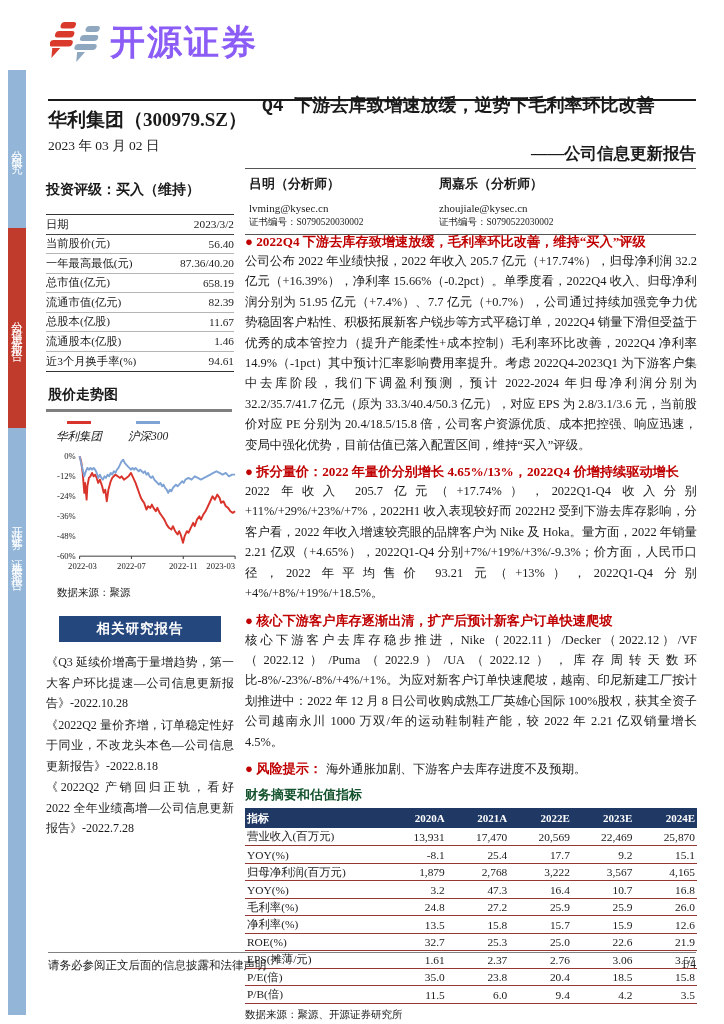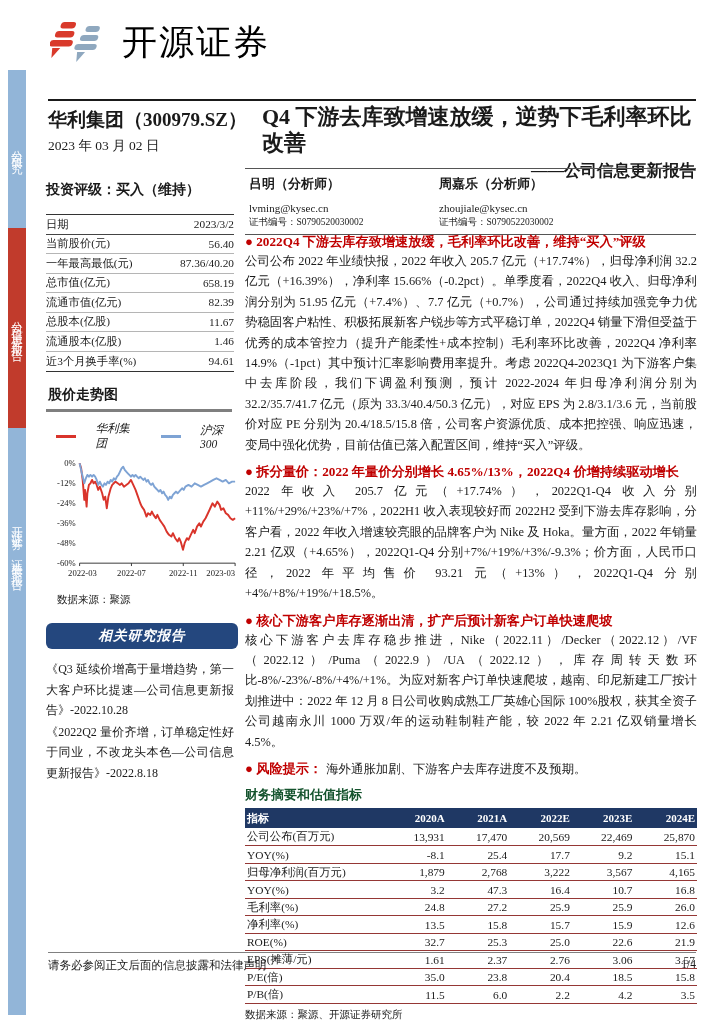--- a/index.html
+++ b/index.html
@@ -8,49 +8,49 @@
 
   
   .side-seg { position:absolute; left:8px; width:18px; display:flex; justify-content:center; }
   .seg-top    { top:70px;  height:158px; background:#92b5d8; align-items:center; }
   .seg-mid    { top:228px; height:200px; background:#c13b2c; align-items:center; }
   .seg-bottom { top:428px; height:587px; background:#92b5d8; align-items:flex-start; padding-top:90px; }
   .vtext { writing-mode:vertical-rl; text-orientation:upright; color:#fff; font-size:11.5px; letter-spacing:4px; line-height:18px; }
 
   
   .logo-wrap { position:absolute; left:50px; top:14px; display:flex; align-items:center; }
-  .logo-text { font-family:"Liberation Sans","DejaVu Sans",sans-serif; font-weight:normal; font-size:35px; color:#000000; letter-spacing:2px; margin-left:20px; }
+  .logo-text { font-family:"Liberation Sans","DejaVu Sans",sans-serif; font-weight:bold; font-size:35px; color:#8b5cf6; letter-spacing:2px; margin-left:8px; }
   .industry { position:absolute; right:28px; top:72px; width:300px; text-align:right; color:#bf0000; font-weight:bold; font-style:italic; font-size:12.5px; }
   .header-rule { position:absolute; left:48px; top:99px; width:648px; height:2px; background:#1a1a1a; }
   .company-title { position:absolute; left:48px; top:107px; font-size:19px; font-weight:bold; }
   .report-date { position:absolute; left:48px; top:137px; font-size:13.5px; }
-  .main-title { position:absolute; left:262px; top:104px; width:436px; font-size:22px; font-weight:bold; line-height:26px; }
-  .sub-title { position:absolute; right:28px; top:160px; width:400px; text-align:right; font-size:16.5px; font-weight:bold; }
+  .main-title { position:absolute; left:262px; top:93px; width:436px; font-size:18px; font-weight:bold; line-height:26px;font-family:Liberation Mono, monospace; }
+  .sub-title { position:absolute; right:28px; top:143px; width:400px; text-align:right; font-size:16.5px; font-weight:bold; }
 
   
   .analysts { position:absolute; left:245px; top:168px; width:451px; border-top:1.2px solid #555; border-bottom:1.2px solid #555; padding:6px 4px 5px 4px; display:flex; }
   .analyst { width:190px; }
   .analyst .a-name { font-size:13px; font-weight:bold; margin-bottom:9px; }
   .analyst .a-email { font-size:11px; margin-bottom:2px; }
   .analyst .a-cert { font-size:9.5px; color:#222; }
 
   
   .left-col { position:absolute; left:46px; top:181px; width:188px; }
   .rating-line { font-size:14px; font-weight:bold; margin-bottom:15px; }
   .quote-table { border-top:1.6px solid #333; border-bottom:1.2px solid #333; margin-bottom:14px; }
   .q-row { display:flex; justify-content:space-between; align-items:center; height:19.5px; border-bottom:0.8px solid #b5b5b5; font-size:11.3px; }
   .q-row:first-child { border-bottom:1.1px solid #444; }
   .q-row:last-child { border-bottom:none; }
   .chart-title { font-size:14px; font-weight:bold; margin:8px 0 5px 2px; }
   .chart-rule { width:186px; height:3px; background:#7f7f7f; margin-bottom:9px; }
   .legend { display:flex; gap:26px; margin:0 0 2px 10px; }
-  .legend-item { display:flex; align-items:center; gap:19px; font-size:11.5px; font-style:italic; }
+  .legend-item { display:flex; align-items:center; gap:5px; font-size:11.5px; font-style:italic;flex-direction:column; }
   .legend-swatch { width:24px; height:3px; }
   .chart-source { font-size:10.5px; margin:4px 0 0 11px; }
-  .reports-pill { width:192px; height:26px; margin:16px auto 10px auto; background:#24477e; border-radius:6px; color:#fff; font-size:13.5px; font-weight:bold; display:flex; align-items:center; justify-content:center; letter-spacing:1px;font-style:italic; }
+  .reports-pill { width:162px; height:26px; margin:16px auto 10px auto; background:#24477e; border-radius:0; color:#fff; font-size:13.5px; font-weight:bold; display:flex; align-items:center; justify-content:center; letter-spacing:1px; }
   .report-item { font-size:12px; line-height:20.5px; text-align:justify; margin-bottom:1px; }
 
   
   .main-col { position:absolute; left:245px; top:232px; width:452px; }
   .sec { margin-bottom:7px; }
   .sec-head { color:#c00000; font-weight:bold; font-size:13.2px; line-height:19px; margin-bottom:2px; }
   .sec-body { font-size:12.4px; line-height:20.4px; text-align:justify; }
   .sec-inline .sec-head { display:inline; }
   .sec-inline .sec-body { display:inline; }
   .fin-caption { color:#14532d; font-weight:bold; font-size:13px; margin:4px 0 4px 0; }
@@ -182,20 +182,21 @@
         <text x="197" y="125" text-anchor="end" font-size="9" fill="#1a1a1a">2023-03</text>
         <polyline points="35.0,8.0 36.6,13.2 38.2,25.3 39.9,46.1 40.7,35.7 42.3,53.1 43.1,39.2 44.7,30.5 46.3,28.8 48.0,25.3 49.6,28.8 51.2,27.1 52.8,30.5 54.4,35.7 56.1,32.3 58.5,39.2 60.1,46.1 61.7,42.7 63.3,54.8 65.0,42.7 67.4,34.0 69.0,30.5 70.6,28.8 72.3,27.1 74.7,28.8 77.1,30.5 78.7,28.8 81.2,32.3 83.6,30.5 86.0,28.8 88.5,25.3 90.9,30.5 93.3,35.7 95.8,42.7 98.2,49.6 99.8,53.1 102.2,56.5 104.7,63.5 106.3,60.0 108.7,61.7 110.3,58.3 112.0,61.7 114.4,65.2 116.0,61.7 118.4,66.9 120.9,70.4 123.3,73.9 125.7,79.1 128.1,82.5 130.6,84.3 132.2,80.8 134.6,86.0 137.1,89.5 138.7,86.0 140.3,89.5 142.7,98.1 144.4,91.2 146.8,86.0 148.4,87.7 150.8,82.5 153.3,77.3 154.9,80.8 157.3,73.9 159.7,70.4 161.4,73.9 163.8,68.7 166.2,65.2 168.7,60.0 171.1,54.8 173.5,49.6 175.9,53.1 178.4,47.9 180.8,51.3 182.4,56.5 184.8,54.8 187.3,60.0 189.7,61.7 192.1,65.2 194.6,66.9 197.0,65.2" fill="none" stroke="#d9342b" stroke-width="2" stroke-linejoin="round"></polyline>
         <polyline points="35.0,8.0 36.6,14.9 38.2,21.9 39.9,28.8 41.5,23.6 43.1,20.1 44.7,21.9 46.3,20.1 48.0,21.9 49.6,20.1 51.2,21.9 52.8,25.3 54.4,30.5 56.1,27.1 57.7,30.5 59.3,32.3 60.9,28.8 62.5,30.5 64.2,27.1 65.8,28.8 67.4,25.3 69.0,27.1 70.6,23.6 72.3,25.3 73.9,21.9 75.5,20.1 77.1,16.7 78.7,13.2 80.4,11.5 82.0,14.9 83.6,16.7 85.2,18.4 86.8,20.1 88.5,21.9 90.1,20.1 91.7,21.9 93.3,20.1 94.9,21.9 96.6,23.6 98.2,21.9 99.8,23.6 101.4,25.3 103.0,23.6 104.7,27.1 106.3,25.3 107.9,28.8 109.5,30.5 111.1,28.8 112.8,32.3 114.4,34.0 116.0,35.7 117.6,37.5 119.2,35.7 120.9,39.2 122.5,37.5 124.1,40.9 125.7,42.7 127.3,46.1 129.0,42.7 130.6,44.4 132.2,40.9 133.8,39.2 135.4,37.5 137.1,39.2 138.7,37.5 140.3,35.7 141.9,34.0 143.5,35.7 145.2,32.3 148.4,30.5 151.6,32.3 154.9,28.8 158.1,30.5 161.4,32.3 164.6,30.5 167.8,28.8 171.1,27.1 174.3,25.3 177.6,23.6 180.8,25.3 184.0,27.1 187.3,25.3 190.5,28.8 193.8,27.1 197.0,27.1" fill="none" stroke="#7ea3d4" stroke-width="2" stroke-linejoin="round"></polyline>
       </svg>
     <div class="chart-source">数据来源：聚源</div>
 
     <div class="reports-pill">相关研究报告</div>
     <div id="reports-list">
         <div class="report-item">《Q3 延续价增高于量增趋势，第一大客户环比提速—公司信息更新报告》-2022.10.28</div>
         <div class="report-item">《2022Q2 量价齐增，订单稳定性好于同业，不改龙头本色—公司信息更新报告》-2022.8.18</div>
+        <div class="report-item">《2022Q2 产销回归正轨，看好 2022 全年业绩高增—公司信息更新报告》-2022.7.28</div>
       </div>
   </div>
 
   <div class="main-col">
     <div id="sections">
         <div class="sec"><span class="sec-head">● 2022Q4 下游去库存致增速放缓，毛利率环比改善，维持“买入”评级</span><div class="sec-body">公司公布 2022 年业绩快报，2022 年收入 205.7 亿元（+17.74%），归母净利润 32.2 亿元（+16.39%），净利率 15.66%（-0.2pct）。单季度看，2022Q4 收入、归母净利润分别为 51.95 亿元（+7.4%）、7.7 亿元（+0.7%），公司通过持续加强竞争力优势稳固客户粘性、积极拓展新客户锐步等方式平稳订单，2022Q4 销量下滑但受益于优秀的成本管控力（提升产能柔性+成本控制）毛利率环比改善，2022Q4 净利率 14.9%（-1pct）其中预计汇率影响费用率提升。考虑 2022Q4-2023Q1 为下游客户集中去库阶段，我们下调盈利预测，预计 2022-2024 年归母净利润分别为 32.2/35.7/41.7 亿元（原为 33.3/40.4/50.3 亿元），对应 EPS 为 2.8/3.1/3.6 元，当前股价对应 PE 分别为 20.4/18.5/15.8 倍，公司客户资源优质、成本把控强、响应迅速，变局中强化优势，目前估值已落入配置区间，维持“买入”评级。</div></div>
         <div class="sec"><span class="sec-head">● 拆分量价：2022 年量价分别增长 4.65%/13%，2022Q4 价增持续驱动增长</span><div class="sec-body">2022 年收入 205.7 亿元（+17.74%），2022Q1-Q4 收入分别+11%/+29%/+23%/+7%，2022H1 收入表现较好而 2022H2 受到下游去库存影响，分客户看，2022 年收入增速较亮眼的品牌客户为 Nike 及 Hoka。量方面，2022 年销量 2.21 亿双（+4.65%），2022Q1-Q4 分别+7%/+19%/+3%/-9.3%；价方面，人民币口径，2022 年平均售价 93.21 元（+13%），2022Q1-Q4 分别+4%/+8%/+19%/+18.5%。</div></div>
         <div class="sec"><span class="sec-head">● 核心下游客户库存逐渐出清，扩产后预计新客户订单快速爬坡</span><div class="sec-body">核心下游客户去库存稳步推进，Nike（2022.11）/Decker（2022.12）/VF（2022.12）/Puma（2022.9）/UA（2022.12），库存周转天数环比-8%/-23%/-8%/+4%/+1%。为应对新客户订单快速爬坡，越南、印尼新建工厂按计划推进中：2022 年 12 月 8 日公司收购成熟工厂英雄心国际 100%股权，获其全资子公司越南永川 1000 万双/年的运动鞋制鞋产能，较 2022 年 2.21 亿双销量增长 4.5%。</div></div>
         <div class="sec sec-inline"><span class="sec-head">● 风险提示：</span>&nbsp;<div class="sec-body">海外通胀加剧、下游客户去库存进度不及预期。</div></div>
       </div>
@@ -206,21 +207,21 @@
             <th>指标</th>
             <th>2020A</th>
             <th>2021A</th>
             <th>2022E</th>
             <th>2023E</th>
             <th>2024E</th>
           </tr>
         </thead>
       <tbody>
           <tr>
-            <td>公司公布(百万元)</td>
+            <td>营业收入(百万元)</td>
             <td>13,931</td>
             <td>17,470</td>
             <td>20,569</td>
             <td>22,469</td>
             <td>25,870</td>
           </tr>
           <tr>
             <td>YOY(%)</td>
             <td>-8.1</td>
             <td>25.4</td>
@@ -281,21 +282,21 @@
             <td>35.0</td>
             <td>23.8</td>
             <td>20.4</td>
             <td>18.5</td>
             <td>15.8</td>
           </tr>
           <tr>
             <td>P/B(倍)</td>
             <td>11.5</td>
             <td>6.0</td>
-            <td>2.2</td>
+            <td>9.4</td>
             <td>4.2</td>
             <td>3.5</td>
           </tr>
         </tbody>
     </table>
     <div class="fin-source">数据来源：聚源、开源证券研究所</div>
   </div>
 
   <div class="footer-rule"></div>
   <div class="footer-text">

